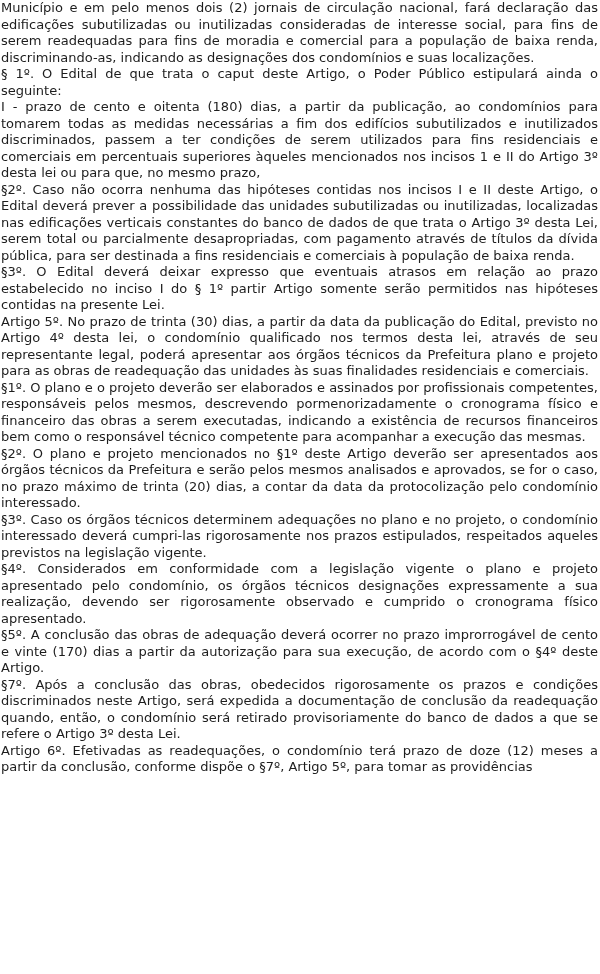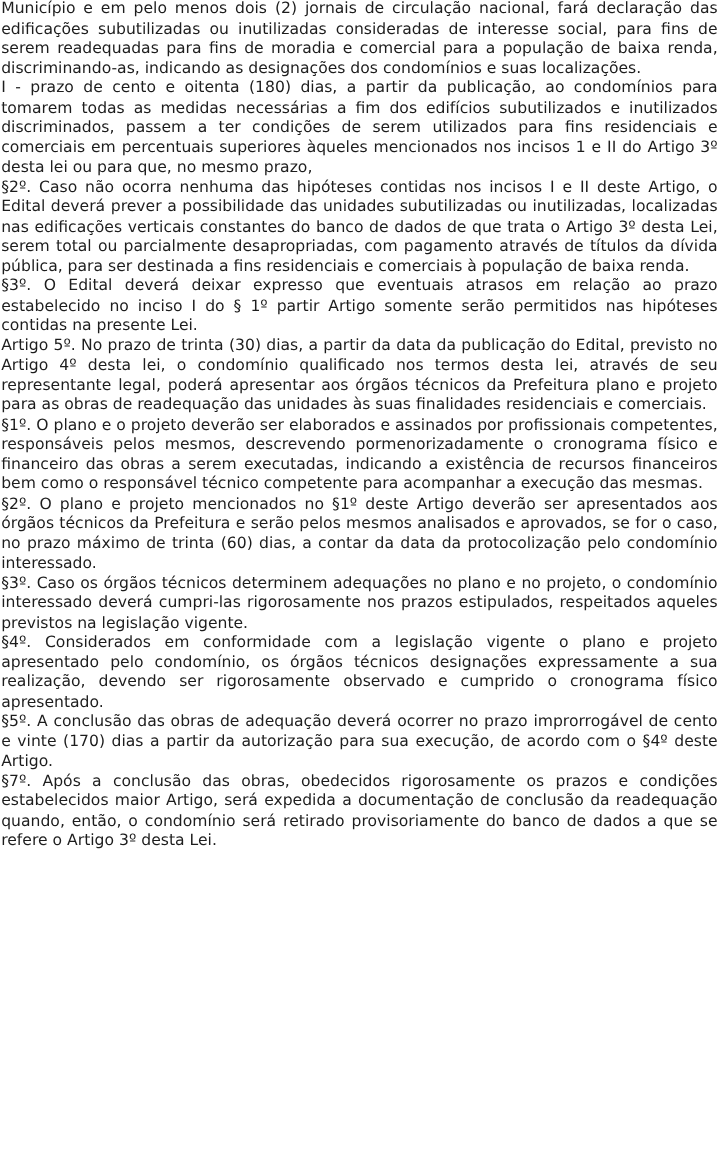--- a/index.html
+++ b/index.html
@@ -29,23 +29,25 @@
     margin: 0;
     padding: 0;
     text-align: justify;
   }
 </style>
 </head>
 <body>
 
 <div class="page">
   <p class="para">Município e em pelo menos dois (2) jornais de circulação nacional, fará declaração das edificações subutilizadas ou inutilizadas consideradas de interesse social, para fins de serem readequadas para fins de moradia e comercial para a população de baixa renda, discriminando-as, indicando as designações dos condomínios e suas localizações.</p>
+  <p class="para">§ 1º. O Edital de que trata o caput deste Artigo, o Poder Público estipulará ainda o seguinte:</p>
   <p class="para">I - prazo de cento e oitenta (180) dias, a partir da publicação, ao condomínios para tomarem todas as medidas necessárias a fim dos edifícios subutilizados e inutilizados discriminados, passem a ter condições de serem utilizados para fins residenciais e comerciais em percentuais superiores àqueles mencionados nos incisos 1 e II do Artigo 3º desta lei ou para que, no mesmo prazo,</p>
   <p class="para">§2º. Caso não ocorra nenhuma das hipóteses contidas nos incisos I e II deste Artigo, o Edital deverá prever a possibilidade das unidades subutilizadas ou inutilizadas, localizadas nas edificações verticais constantes do banco de dados de que trata o Artigo 3º desta Lei, serem total ou parcialmente desapropriadas, com pagamento através de títulos da dívida pública, para ser destinada a fins residenciais e comerciais à população de baixa renda.</p>
   <p class="para">§3º. O Edital deverá deixar expresso que eventuais atrasos em relação ao prazo estabelecido no inciso I do § 1º partir Artigo somente serão permitidos nas hipóteses contidas na presente Lei.</p>
   <p class="para">Artigo 5º. No prazo de trinta (30) dias, a partir da data da publicação do Edital, previsto no Artigo 4º desta lei, o condomínio qualificado nos termos desta lei, através de seu representante legal, poderá apresentar aos órgãos técnicos da Prefeitura plano e projeto para as obras de readequação das unidades às suas finalidades residenciais e comerciais.</p>
   <p class="para">§1º. O plano e o projeto deverão ser elaborados e assinados por profissionais competentes, responsáveis pelos mesmos, descrevendo pormenorizadamente o cronograma físico e financeiro das obras a serem executadas, indicando a existência de recursos financeiros bem como o responsável técnico competente para acompanhar a execução das mesmas.</p>
-  <p class="para">§2º. O plano e projeto mencionados no §1º deste Artigo deverão ser apresentados aos órgãos técnicos da Prefeitura e serão pelos mesmos analisados e aprovados, se for o caso, no prazo máximo de trinta (60) dias, a contar da data da protocolização pelo condomínio interessado.</p>
+  <p class="para">§2º. O plano e projeto mencionados no §1º deste Artigo deverão ser apresentados aos órgãos técnicos da Prefeitura e serão pelos mesmos analisados e aprovados, se for o caso, no prazo máximo de trinta (20) dias, a contar da data da protocolização pelo condomínio interessado.</p>
   <p class="para">§3º. Caso os órgãos técnicos determinem adequações no plano e no projeto, o condomínio interessado deverá cumpri-las rigorosamente nos prazos estipulados, respeitados aqueles previstos na legislação vigente.</p>
   <p class="para">§4º. Considerados em conformidade com a legislação vigente o plano e projeto apresentado pelo condomínio, os órgãos técnicos designações expressamente a sua realização, devendo ser rigorosamente observado e cumprido o cronograma físico apresentado.</p>
   <p class="para">§5º. A conclusão das obras de adequação deverá ocorrer no prazo improrrogável de cento e vinte (170) dias a partir da autorização para sua execução, de acordo com o §4º deste Artigo.</p>
-  <p class="para">§7º. Após a conclusão das obras, obedecidos rigorosamente os prazos e condições estabelecidos maior Artigo, será expedida a documentação de conclusão da readequação quando, então, o condomínio será retirado provisoriamente do banco de dados a que se refere o Artigo 3º desta Lei.</p>
+  <p class="para">§7º. Após a conclusão das obras, obedecidos rigorosamente os prazos e condições discriminados neste Artigo, será expedida a documentação de conclusão da readequação quando, então, o condomínio será retirado provisoriamente do banco de dados a que se refere o Artigo 3º desta Lei.</p>
+  <p class="para">Artigo 6º. Efetivadas as readequações, o condomínio terá prazo de doze (12) meses a partir da conclusão, conforme dispõe o §7º, Artigo 5º, para tomar as providências</p>
 </div>
 
 </body></html>

